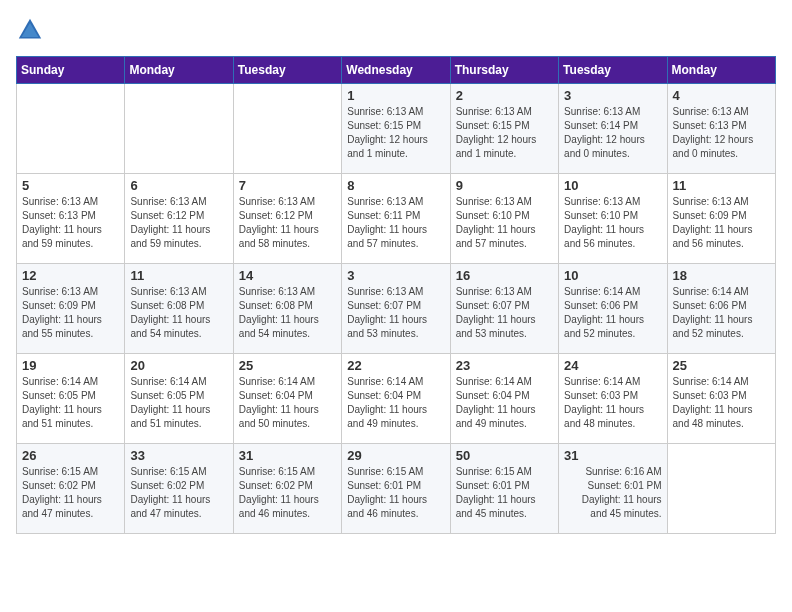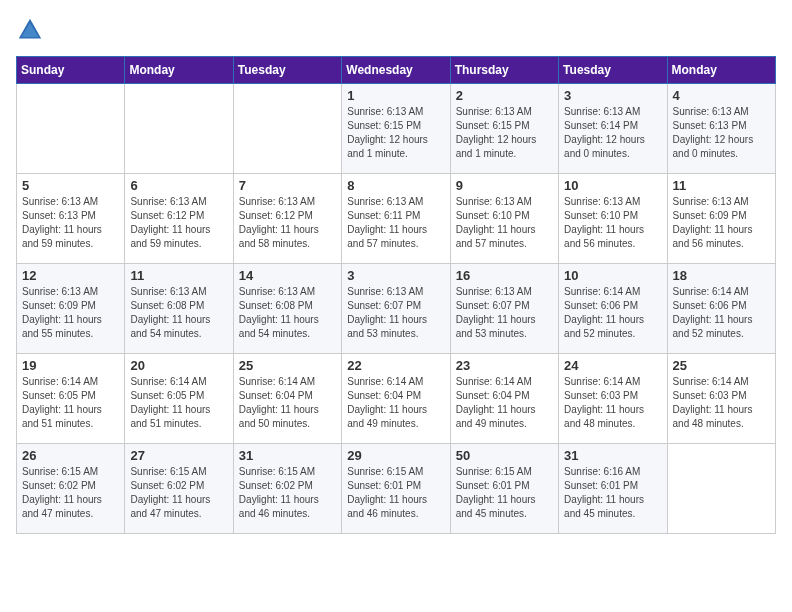--- a/index.html
+++ b/index.html
@@ -308,21 +308,21 @@
       </tr>
       <tr>
         <td>
           <div class="day-number">26</div>
           <div class="day-info" style="white-space: pre-line;">Sunrise: 6:15 AM
 Sunset: 6:02 PM
 Daylight: 11 hours
 and 47 minutes.</div>
         </td>
         <td>
-          <div class="day-number">27</div>
+          <div class="day-number">33</div>
           <div class="day-info" style="white-space: pre-line;">Sunrise: 6:15 AM
 Sunset: 6:02 PM
 Daylight: 11 hours
 and 47 minutes.</div>
         </td>
         <td>
           <div class="day-number">31</div>
           <div class="day-info" style="white-space: pre-line;">Sunrise: 6:15 AM
 Sunset: 6:02 PM
 Daylight: 11 hours
@@ -337,21 +337,21 @@
         </td>
         <td>
           <div class="day-number">50</div>
           <div class="day-info" style="white-space: pre-line;">Sunrise: 6:15 AM
 Sunset: 6:01 PM
 Daylight: 11 hours
 and 45 minutes.</div>
         </td>
         <td>
           <div class="day-number">31</div>
-          <div class="day-info" style="white-space: pre-line;">Sunrise: 6:16 AM
+          <div class="day-info" style="white-space: pre-line; text-align: right;">Sunrise: 6:16 AM
 Sunset: 6:01 PM
 Daylight: 11 hours
 and 45 minutes.</div>
         </td>
         <td class="empty-cell"></td>
       </tr>
     </tbody>
 </table>
 
 </body></html>

